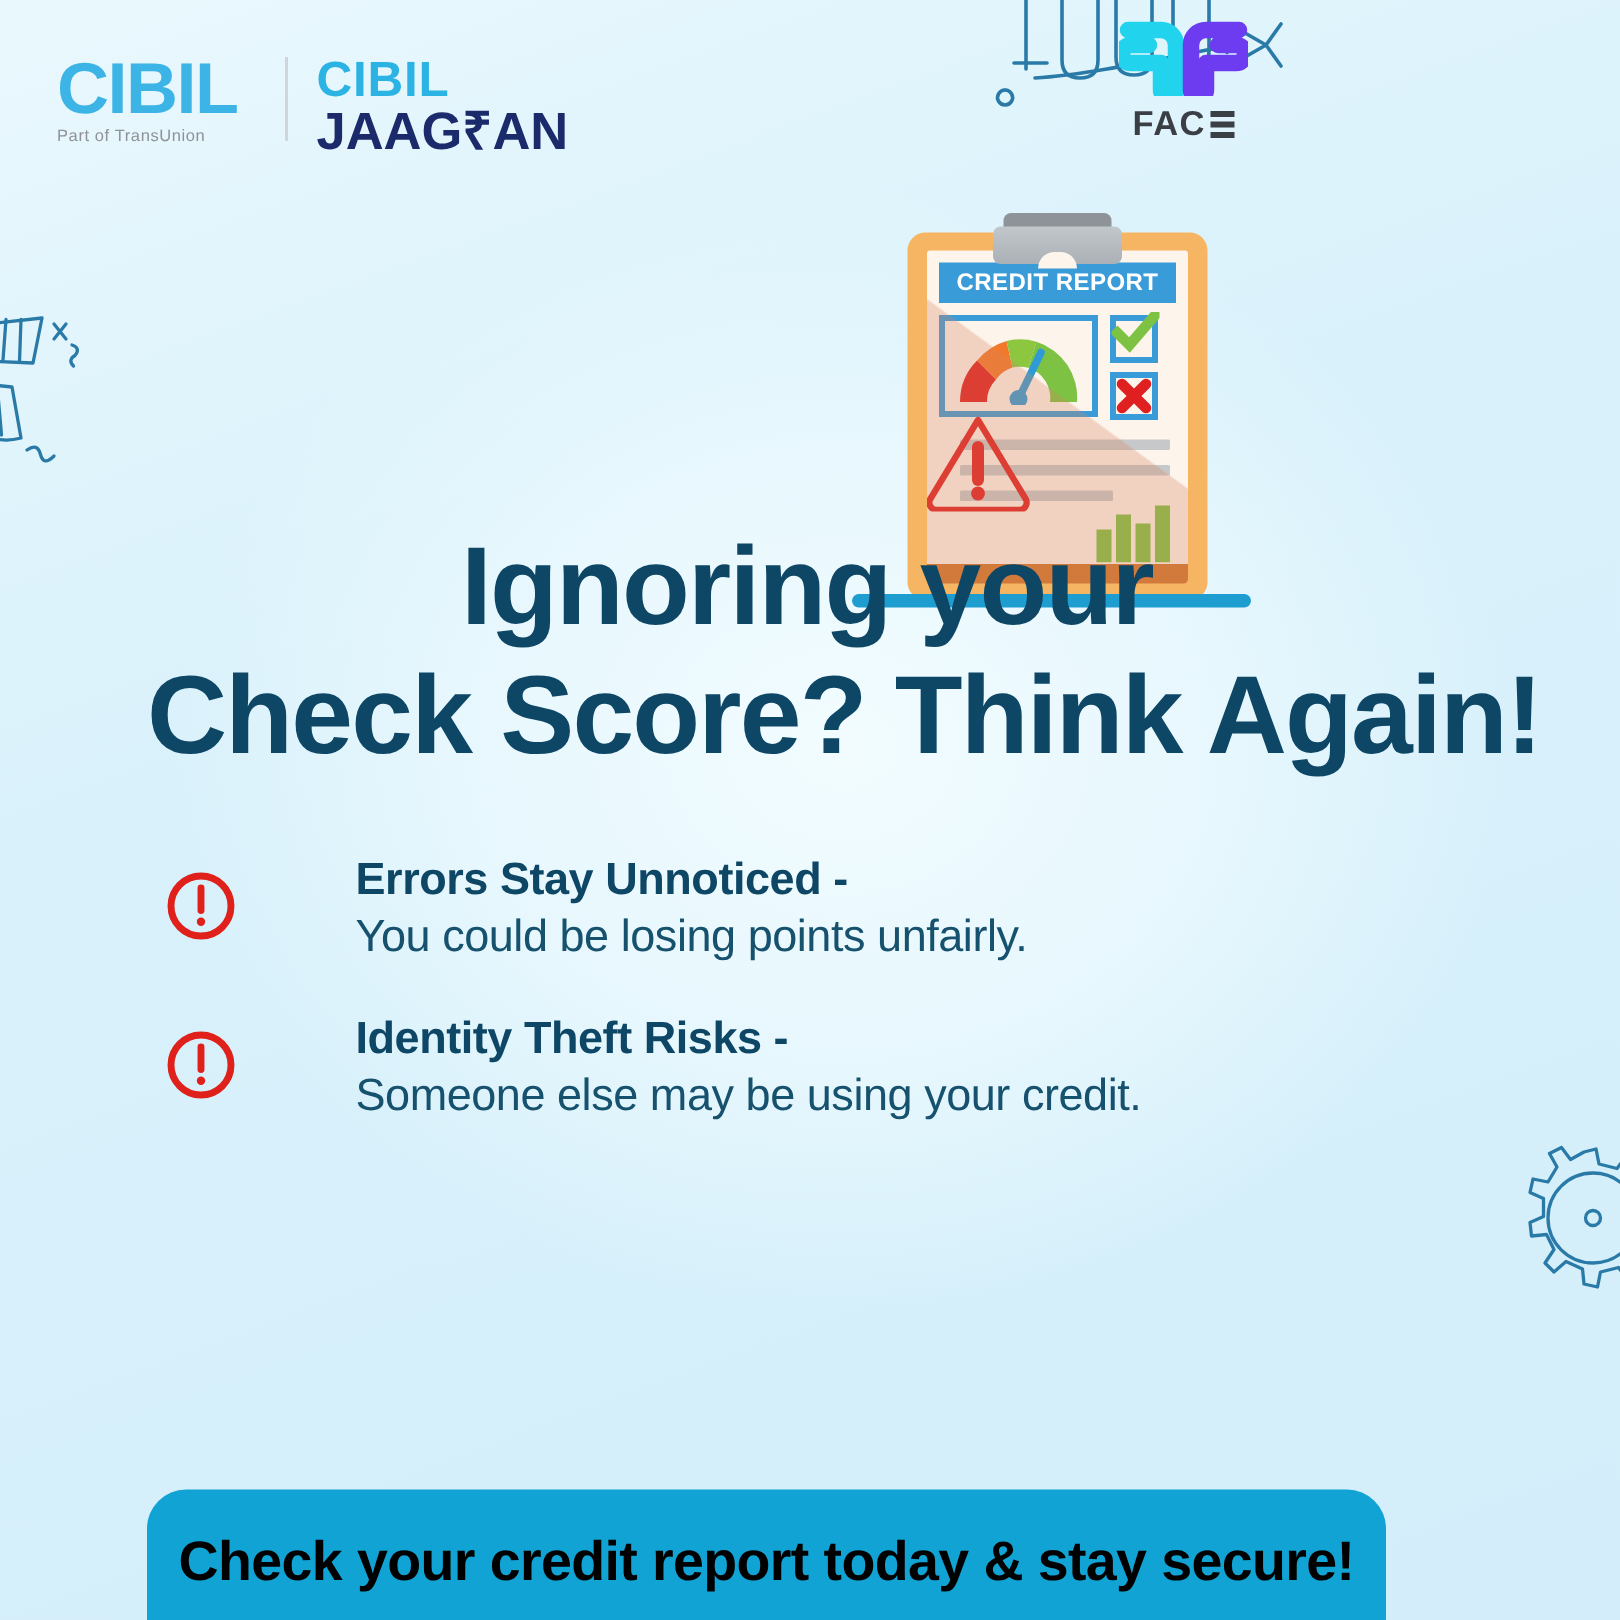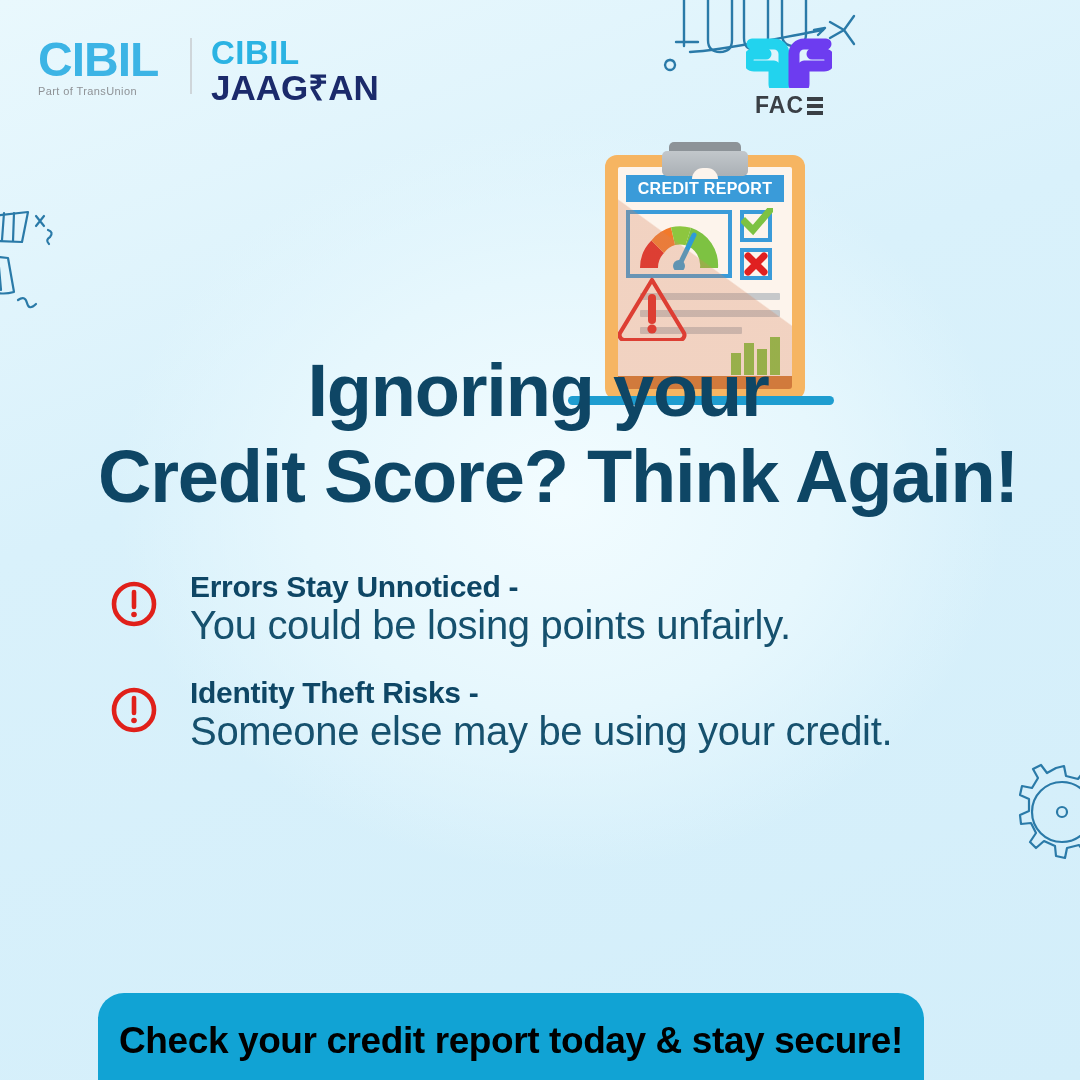--- a/index.html
+++ b/index.html
@@ -43,21 +43,21 @@
   #jaagran-logo { position:absolute; left:211px; top:36px; }
   .jg-top {
     font-weight:bold; font-size:33px; letter-spacing:.5px;
     color:#2bb3e3; line-height:1;
   }
   .jg-bot {
     font-weight:bold; font-size:35px; letter-spacing:0px;
     color:#1b2a6b; line-height:1; margin-top:1px;
   }
 
-  #face-logo { position:absolute; right:48px; top:36px; width:86px; text-align:center; }
+  #face-logo { position:absolute; right:48px; top:12px; width:86px; text-align:center; }
   .face-text {
     font-weight:bold; font-size:23px; letter-spacing:1px;
     color:#3a3f45; line-height:1; margin-top:2px;
     display:flex; align-items:center; justify-content:center;
   }
   .face-e {
     display:inline-block; width:16px; margin-left:3px;
   }
   .face-e span { display:block; height:4px; background:#3a3f45; margin-bottom:3px; }
   .face-e span:last-child { margin-bottom:0; }
@@ -126,29 +126,29 @@
   
   #headline {
     position:absolute; left:98px; top:348px; width:880px;
     color:#0e4665; font-weight:bold;
     font-size:74px; line-height:86px; letter-spacing:-1.2px;text-align:center;
   }
   #headline .hl-line { display:block; white-space:nowrap; }
 
   
   #bullets { position:absolute; left:110px; top:568px; width:860px; }
-  .bullet-row { display:flex; align-items:flex-start; margin-bottom:29px; }
+  .bullet-row { display:flex; align-items:flex-start; margin-bottom:29px;gap:47px; }
   .bullet-icon { width:52px; flex:0 0 52px; padding-top:12px; }
   .bullet-text { padding-left:28px; }
   .b-title {
     color:#0e4665; font-weight:bold; font-size:30px;
     line-height:37px; letter-spacing:-.3px;
   }
   .b-sub {
-    color:#16516e; font-weight:normal; font-size:40px;
+    color:#16516e; font-weight:normal; font-size:30px;
     line-height:40px; letter-spacing:-.3px;
   }
 
   
   #cta {
     position:absolute; left:98px; top:993px; width:826px; height:95px;
     background:#11a3d4; border-radius:26px 26px 0 0;
     display:flex; align-items:center; justify-content:center;
   }
   #cta-text {
@@ -283,21 +283,21 @@
 
     <div id="cb-base"></div>
     <div id="cb-clip-top"></div>
     <div id="cb-clip"></div>
     <div id="cb-clip-notch"></div>
     <div id="cb-shadowline"></div>
   </div>
 
   <h1 id="headline">
     <span class="hl-line">Ignoring your</span>
-    <span class="hl-line">Credit Score? Think Again!</span>
+    <span class="hl-line">Check Score? Think Again!</span>
   </h1>
 
   <div id="bullets">
 
     <div class="bullet-row">
       <div class="bullet-icon">
         <svg width="48" height="48" viewBox="0 0 48 48" fill="none">
           <circle cx="24" cy="24" r="20" stroke="#e0201a" stroke-width="4.6" fill="none"></circle>
           <path d="M24 12 L24 27" stroke="#e0201a" stroke-width="4.6" stroke-linecap="round"></path>
           <circle cx="24" cy="34.5" r="2.8" fill="#e0201a"></circle>

